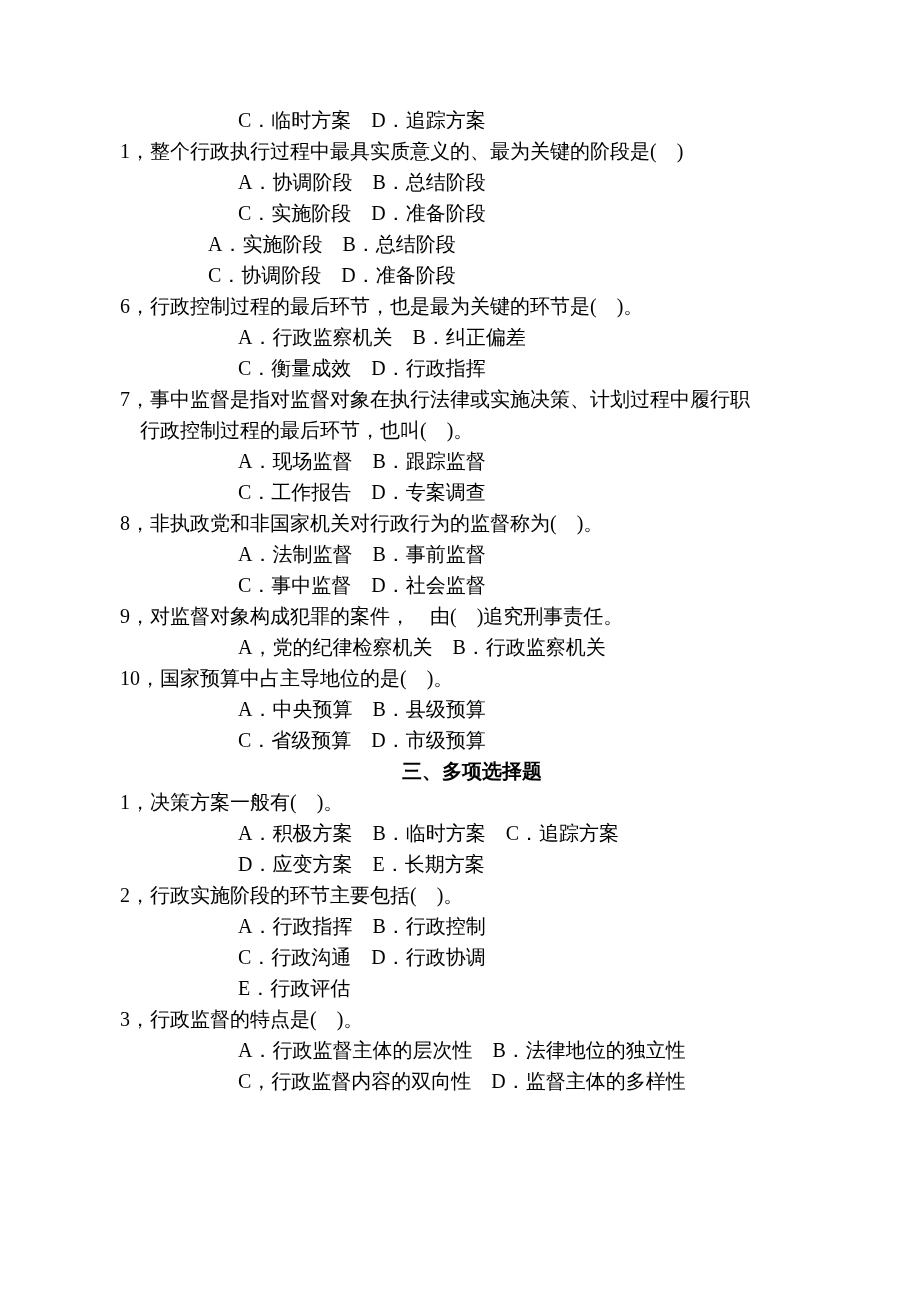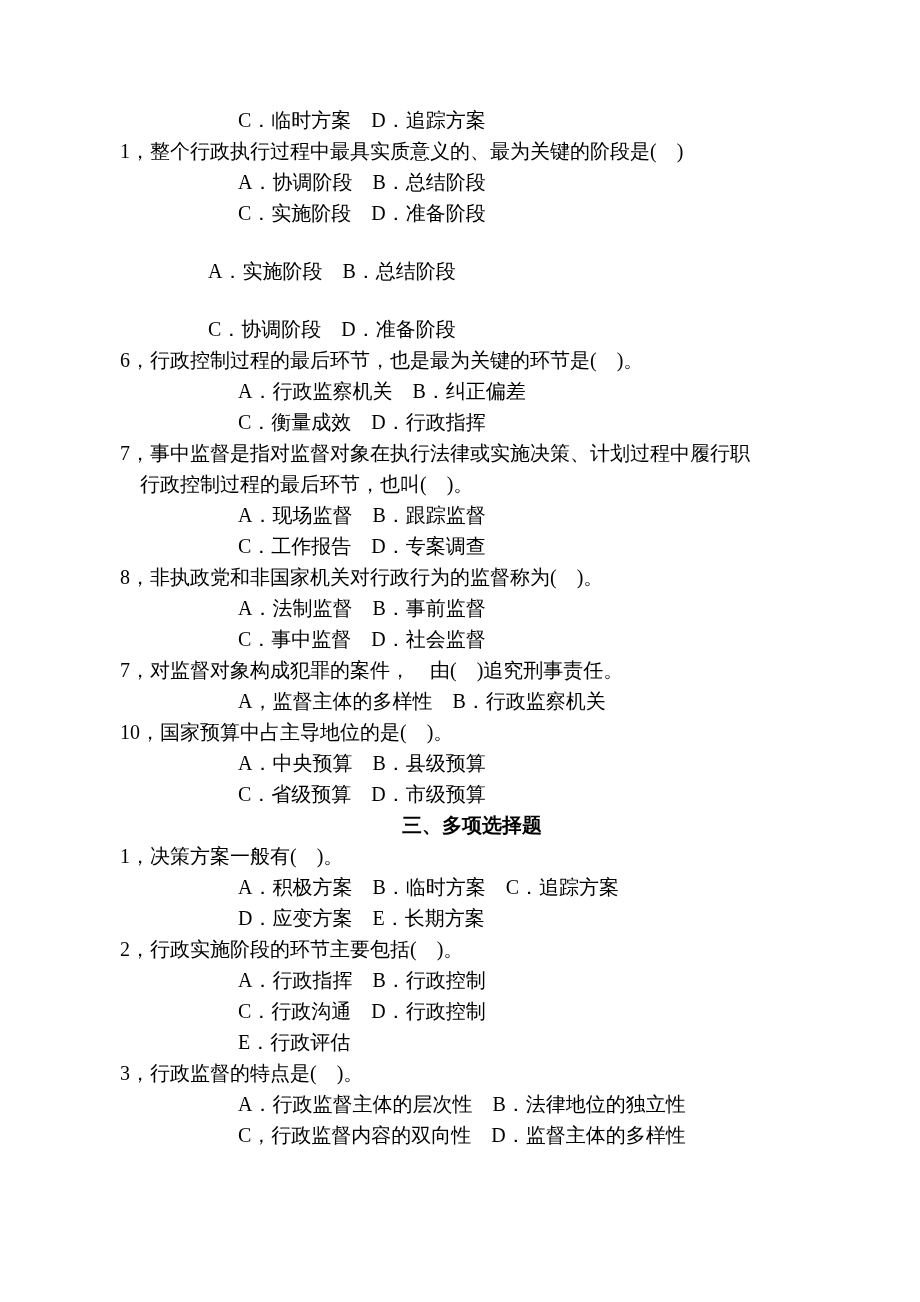--- a/index.html
+++ b/index.html
@@ -18,21 +18,20 @@
     box-sizing: border-box;
   }
   .line {
     white-space: pre;
   }
   .indent1 {
     padding-left: 118px;
   }
   .indent2 {
     padding-left: 88px;
-    margin-top: 27px;
   }
   .bold {
     font-weight: bold;
     text-align: center;
   }
 </style>
 </head>
 <body>
 
 <div class="page">
@@ -52,35 +51,35 @@
 
   <div class="line">7，事中监督是指对监督对象在执行法律或实施决策、计划过程中履行职</div>
   <div class="line">    行政控制过程的最后环节，也叫(    )。</div>
   <div class="line indent1">A．现场监督    B．跟踪监督</div>
   <div class="line indent1">C．工作报告    D．专案调查</div>
 
   <div class="line">8，非执政党和非国家机关对行政行为的监督称为(    )。</div>
   <div class="line indent1">A．法制监督    B．事前监督</div>
   <div class="line indent1">C．事中监督    D．社会监督</div>
 
-  <div class="line">7，对监督对象构成犯罪的案件，    由(    )追究刑事责任。</div>
-  <div class="line indent1">A，监督主体的多样性    B．行政监察机关</div>
+  <div class="line">9，对监督对象构成犯罪的案件，    由(    )追究刑事责任。</div>
+  <div class="line indent1">A，党的纪律检察机关    B．行政监察机关</div>
 
   <div class="line">10，国家预算中占主导地位的是(    )。</div>
   <div class="line indent1">A．中央预算    B．县级预算</div>
   <div class="line indent1">C．省级预算    D．市级预算</div>
 
   <div class="line bold">三、多项选择题</div>
 
   <div class="line">1，决策方案一般有(    )。</div>
   <div class="line indent1">A．积极方案    B．临时方案    C．追踪方案</div>
   <div class="line indent1">D．应变方案    E．长期方案</div>
 
   <div class="line">2，行政实施阶段的环节主要包括(    )。</div>
   <div class="line indent1">A．行政指挥    B．行政控制</div>
-  <div class="line indent1">C．行政沟通    D．行政控制</div>
+  <div class="line indent1">C．行政沟通    D．行政协调</div>
   <div class="line indent1">E．行政评估</div>
 
   <div class="line">3，行政监督的特点是(    )。</div>
   <div class="line indent1">A．行政监督主体的层次性    B．法律地位的独立性</div>
   <div class="line indent1">C，行政监督内容的双向性    D．监督主体的多样性</div>
 
 </div>
 
 </body></html>

